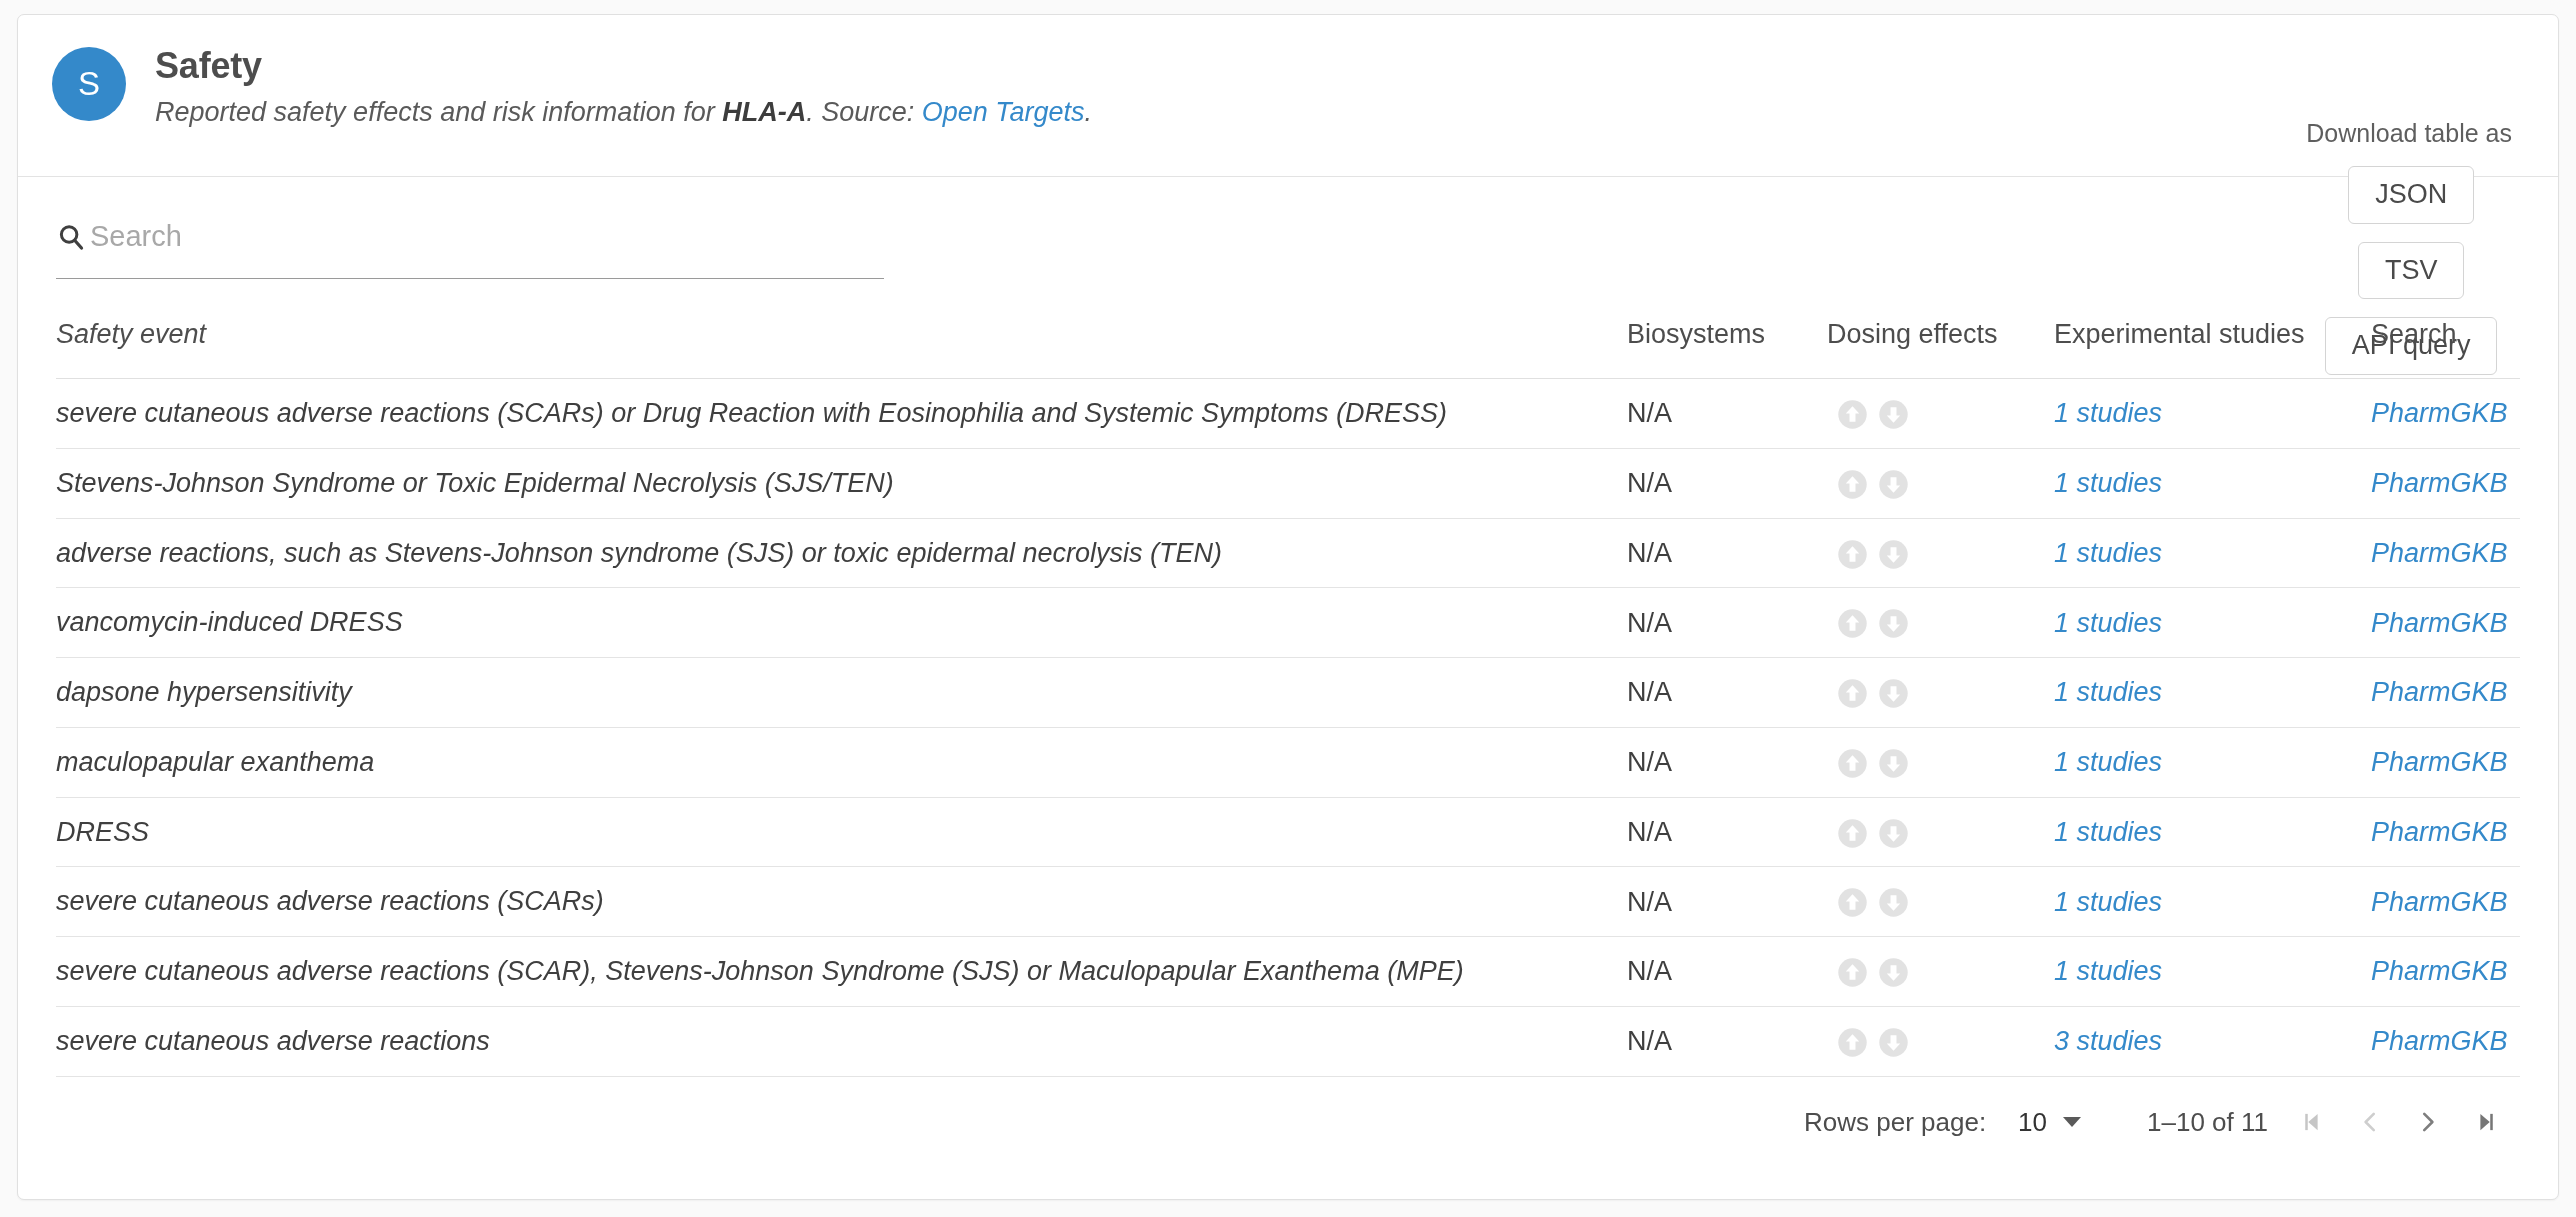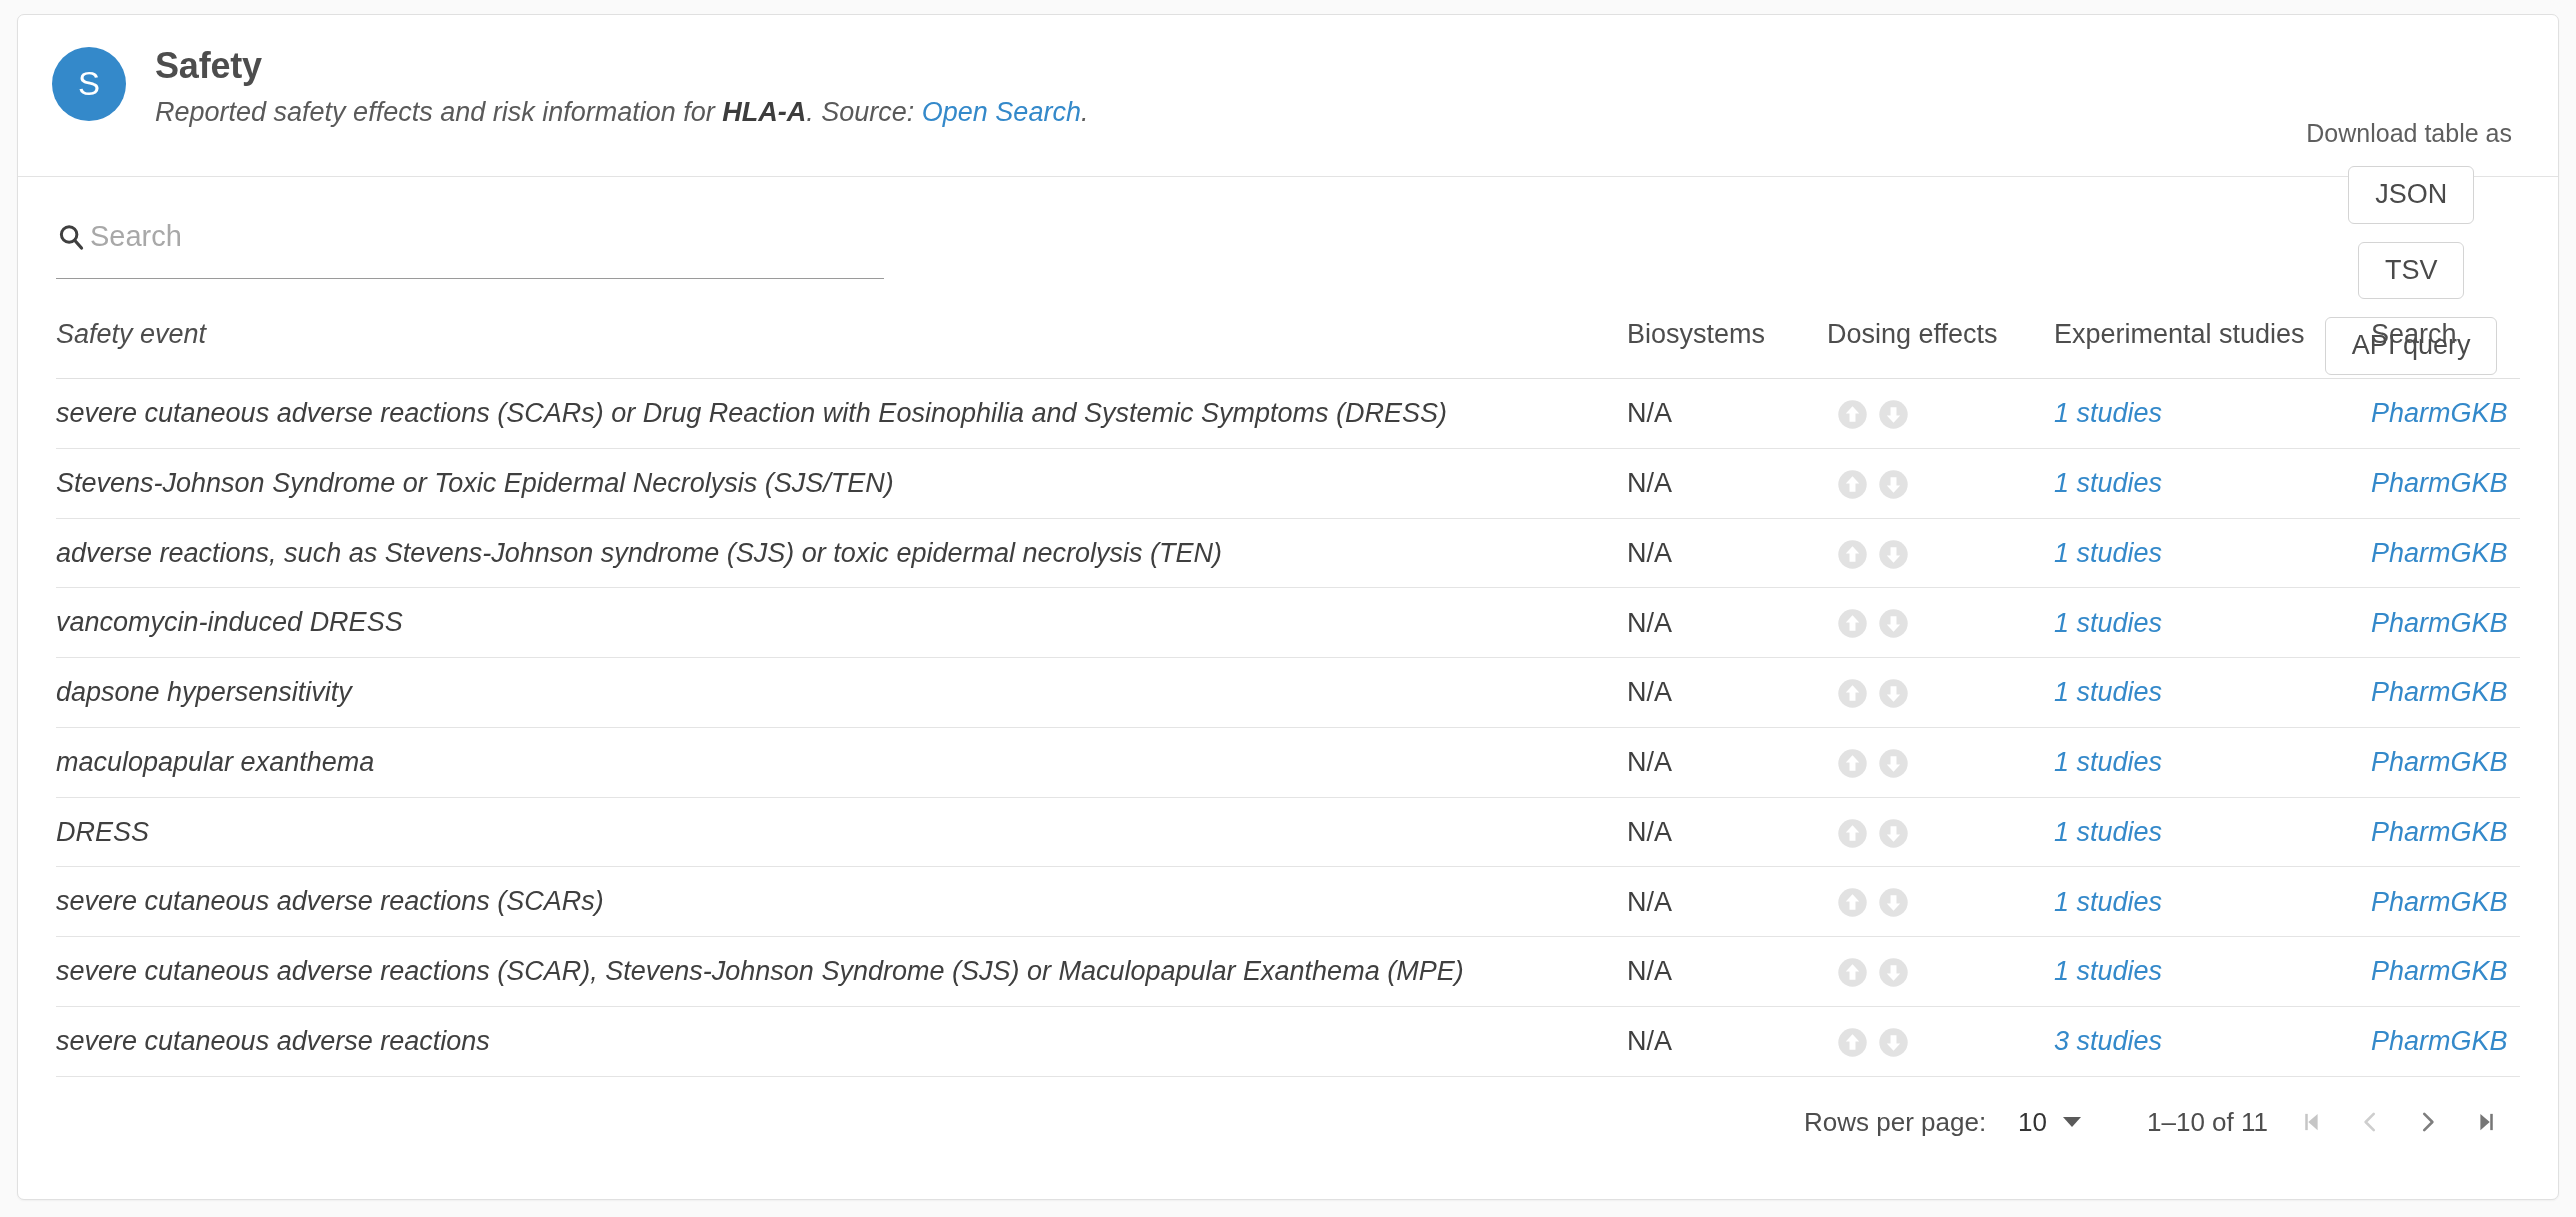--- a/index.html
+++ b/index.html
@@ -257,21 +257,21 @@
 </head>
 <body>
 
 <div class="page">
   <div class="card">
 
     <div class="card-header">
       <div class="avatar">S</div>
       <div class="header-text">
         <div class="header-title">Safety</div>
-        <div class="header-sub"><span>Reported safety effects and risk information for </span><span class="gene">HLA-A</span><span>. Source: </span><a class="src-link">Open Search</a><span>.</span></div>
+        <div class="header-sub"><span>Reported safety effects and risk information for </span><span class="gene">HLA-A</span><span>. Source: </span><a class="src-link">Open Targets</a><span>.</span></div>
       </div>
     </div>
 
     <div class="toolbar">
       <div class="search-wrap">
         <svg class="search-icon" viewBox="0 0 24 24">
           <circle cx="10.5" cy="10" r="6.2" fill="none" stroke="#3f3f3f" stroke-width="2.4"></circle>
           <line x1="14.9" y1="14.6" x2="20.4" y2="20.8" stroke="#3f3f3f" stroke-width="2.6" stroke-linecap="round"></line>
         </svg>
         <input class="search-input" type="text" placeholder="Search" style="">

